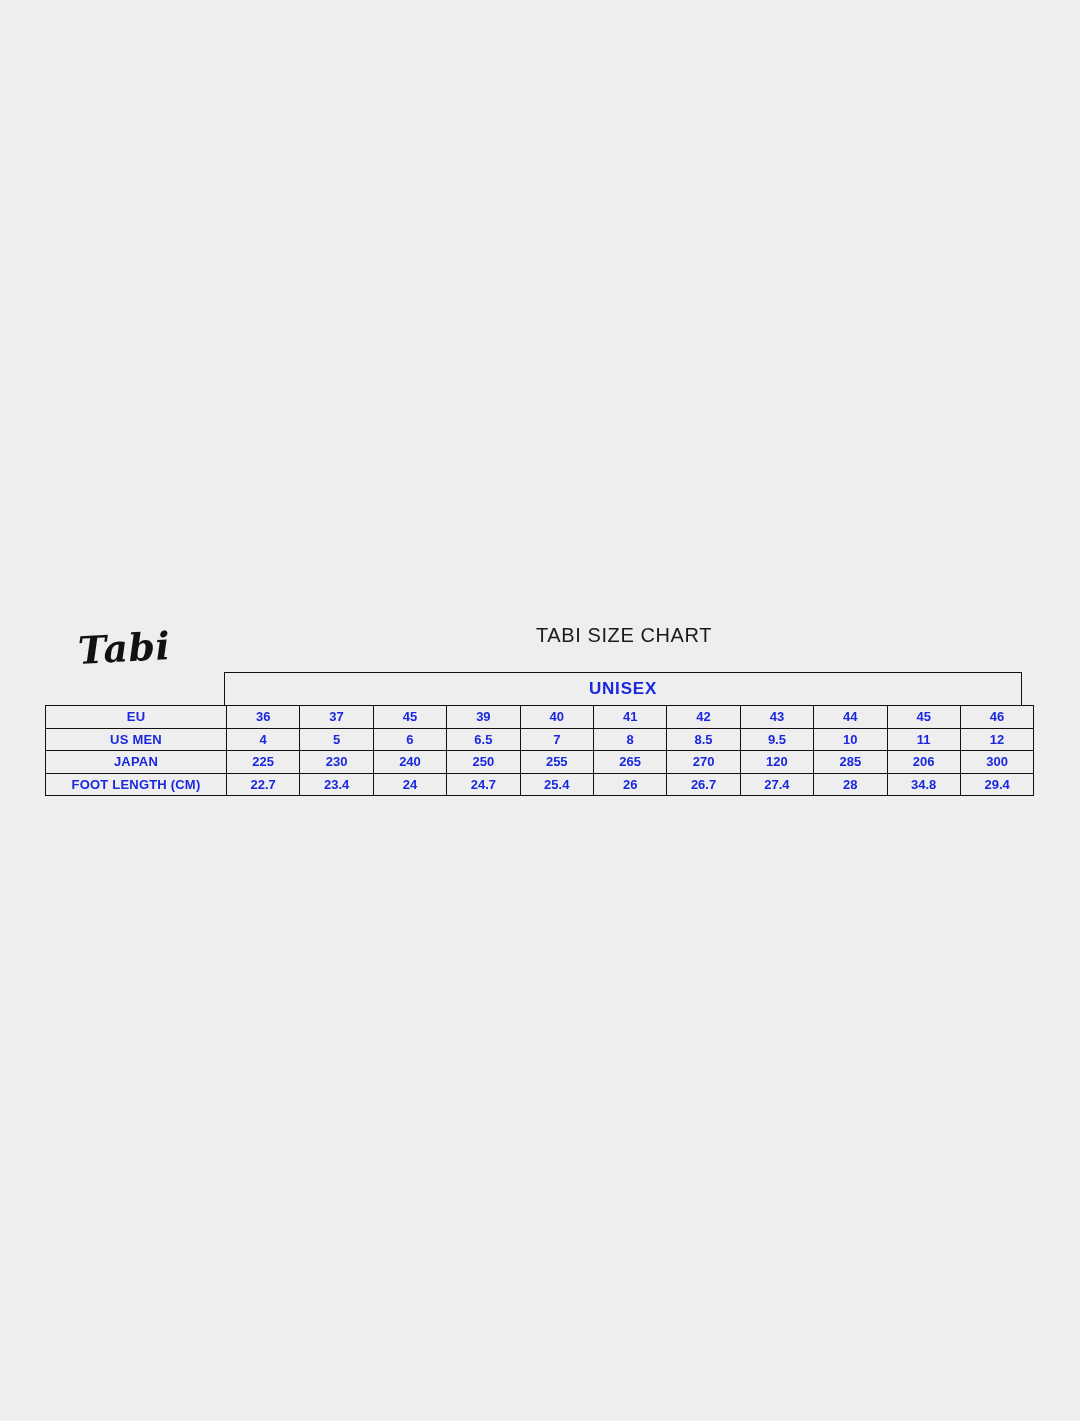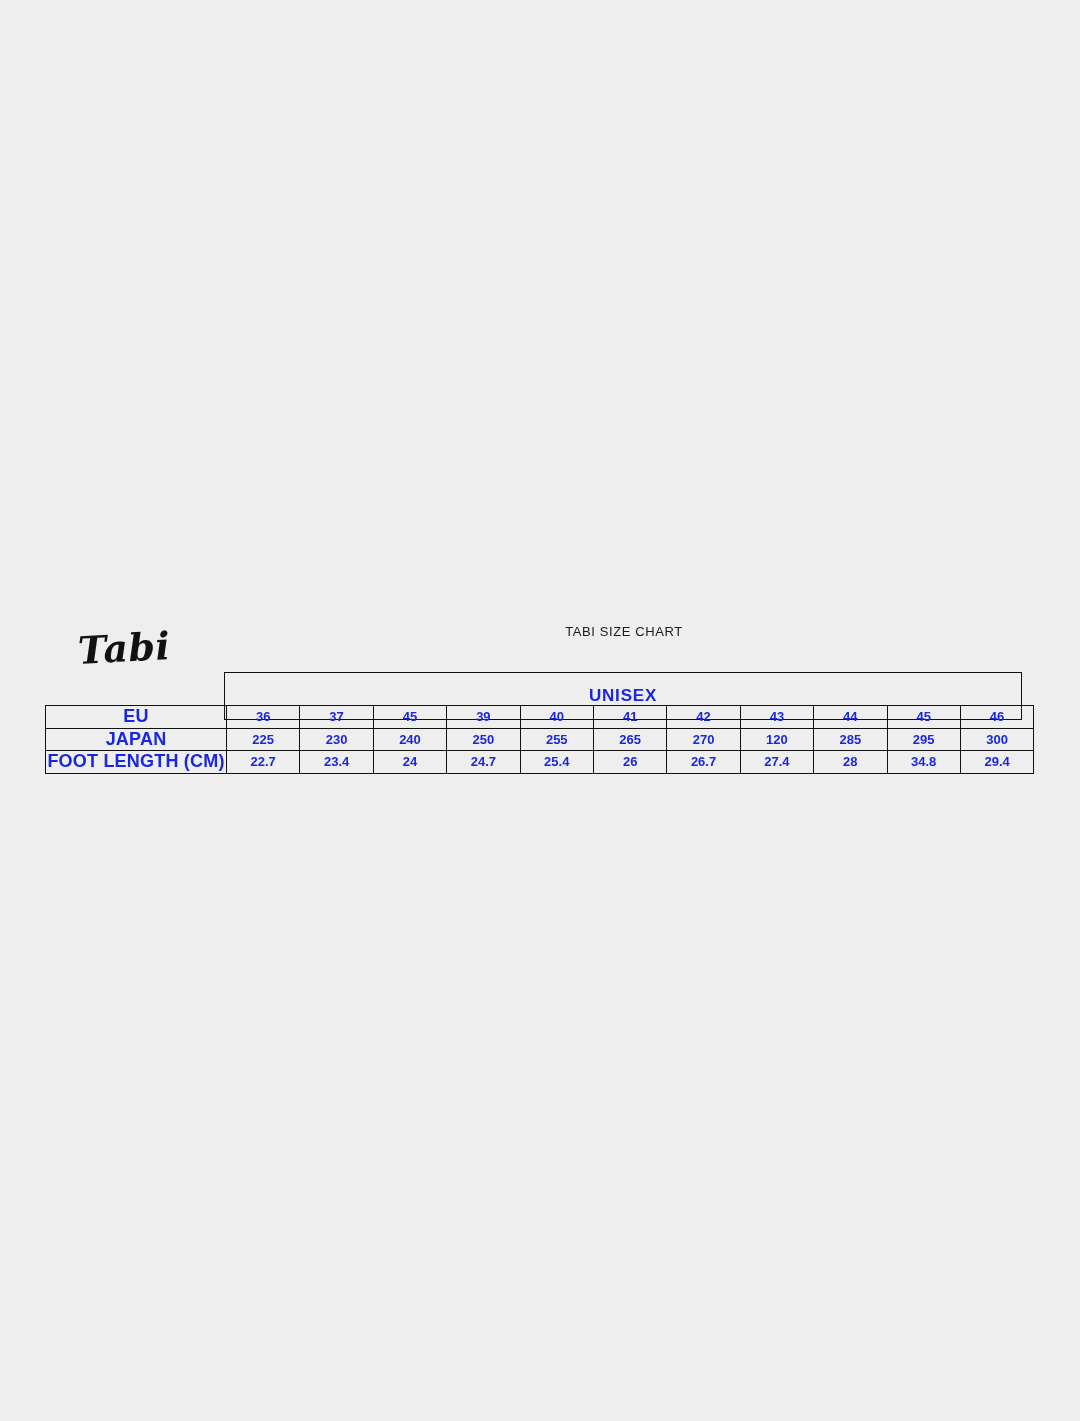--- a/index.html
+++ b/index.html
@@ -40,33 +40,33 @@
     transform: rotate(-3deg);
   }
 
   
   #chart-title {
     position: absolute;
     left: 224px;
     top: 624px;
     width: 800px;
     text-align: center;
-    font-size: 13px;
+    font-size: 20px;
     letter-spacing: 0.6px;
     color: #1a1a1a;
     font-family: "Liberation Sans", sans-serif;
   }
 
   
   #unisex-band {
     position: absolute;
     left: 224px;
     top: 672px;
     width: 798px;
-    height: 48px;
+    height: 34px;
     border: 1.6px solid #111111;
     box-sizing: border-box;
     display: flex;
     align-items: center;
     justify-content: center;
   }
   #unisex-band .band-label {
     color: #1a27e0;
     font-weight: bold;
     font-size: 17px;
@@ -88,21 +88,21 @@
     text-align: center;
     vertical-align: middle;
     color: #1a27e0;
     font-weight: bold;
     font-size: 13px;
     padding: 0;
     font-family: "Liberation Sans", sans-serif;
   }
   #size-table td.rowhead {
     width: 180px;
-    font-size: 18px;
+    font-size: 13px;
     letter-spacing: 0.2px;
   }
   #size-table td.val {
     width: 72.4px;
   }
 </style>
 </head>
 <body>
 
 <div id="chart-wrap">
@@ -125,31 +125,45 @@
           <td class="val">39</td>
           <td class="val">40</td>
           <td class="val">41</td>
           <td class="val">42</td>
           <td class="val">43</td>
           <td class="val">44</td>
           <td class="val">45</td>
           <td class="val">46</td>
         </tr>
         <tr>
+          <td class="rowhead">US MEN</td>
+          <td class="val">4</td>
+          <td class="val">5</td>
+          <td class="val">6</td>
+          <td class="val">6.5</td>
+          <td class="val">7</td>
+          <td class="val">8</td>
+          <td class="val">8.5</td>
+          <td class="val">9.5</td>
+          <td class="val">10</td>
+          <td class="val">11</td>
+          <td class="val">12</td>
+        </tr>
+        <tr>
           <td class="rowhead">JAPAN</td>
           <td class="val">225</td>
           <td class="val">230</td>
           <td class="val">240</td>
           <td class="val">250</td>
           <td class="val">255</td>
           <td class="val">265</td>
           <td class="val">270</td>
           <td class="val">120</td>
           <td class="val">285</td>
-          <td class="val">295</td>
+          <td class="val">206</td>
           <td class="val">300</td>
         </tr>
         <tr>
           <td class="rowhead">FOOT LENGTH (CM)</td>
           <td class="val">22.7</td>
           <td class="val">23.4</td>
           <td class="val">24</td>
           <td class="val">24.7</td>
           <td class="val">25.4</td>
           <td class="val">26</td>

